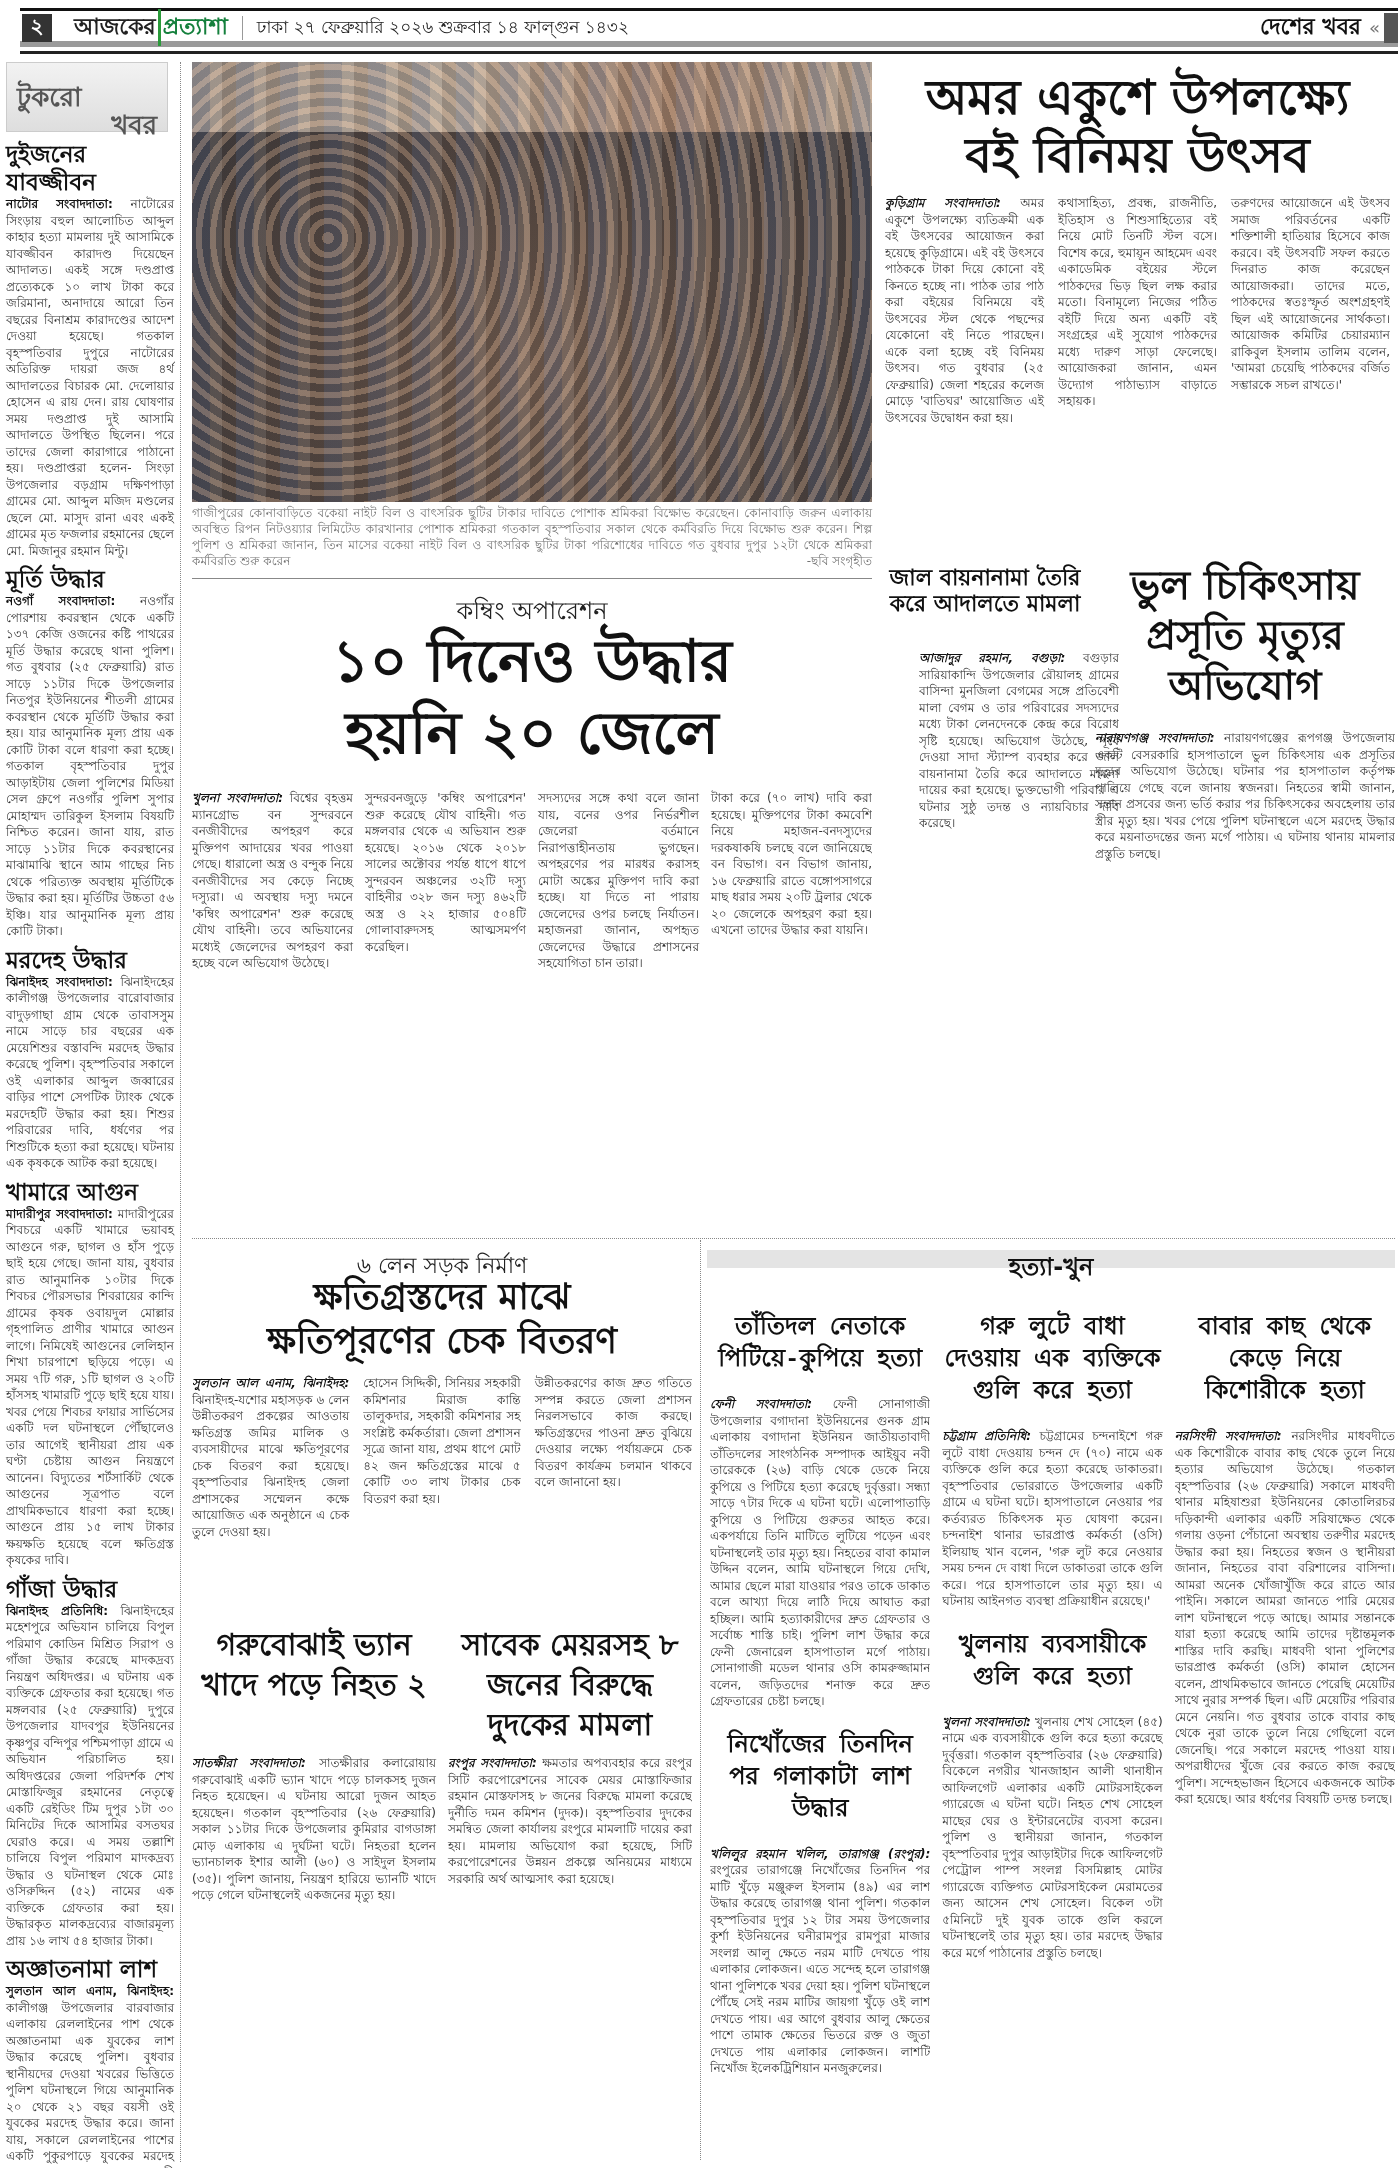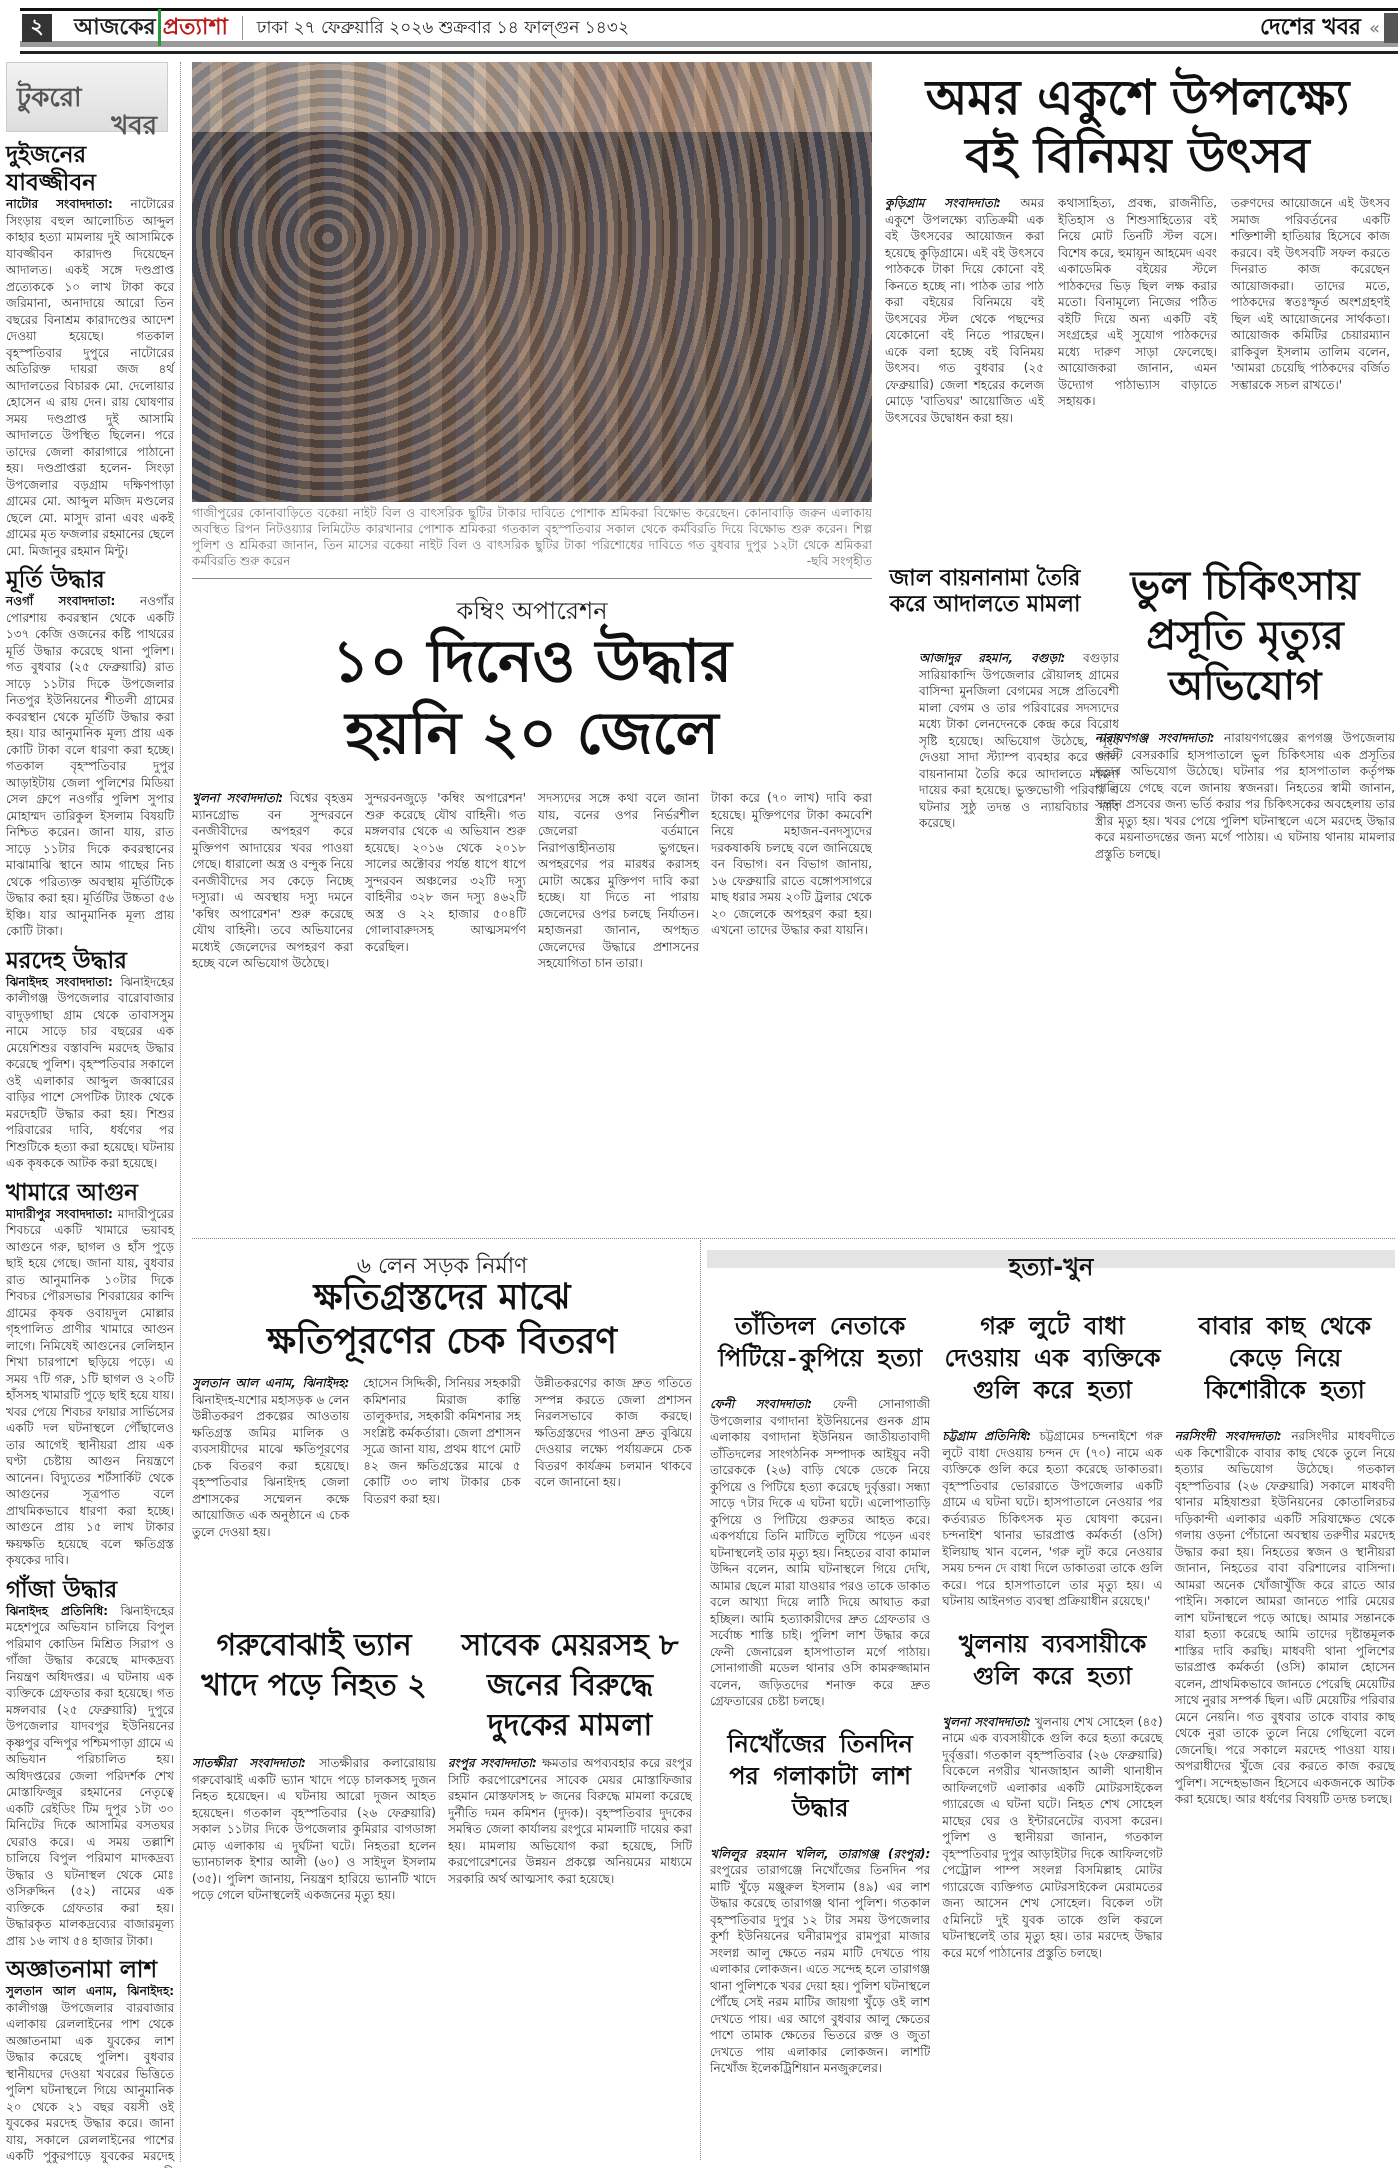--- a/index.html
+++ b/index.html
@@ -2,21 +2,21 @@
 <html><head>
 <meta charset="utf-8">
 <style>
   * { box-sizing: border-box; margin: 0; padding: 0; }
   body { width: 1400px; height: 2168px; background: #fff; font-family: "DejaVu Sans", sans-serif; color: #111; overflow: hidden; position: relative; }
   .abs { position: absolute; }
   .masthead { left: 20px; top: 8px; width: 1378px; height: 46px; border-top: 3px solid #111; border-bottom: 3px solid #222; }
   .mast-inner { position: absolute; left: 0; right: 0; top: 3px; height: 33px; display: flex; align-items: center; border-bottom: 6px solid #9a9a9a; }
   .pg-num { width: 30px; height: 28px; background: #333; color: #fff; font-size: 20px; font-weight: bold; display: flex; align-items: center; justify-content: center; margin-left: 2px; }
   .logo { margin-left: 22px; font-size: 22px; font-weight: bold; color: #222; display: flex; align-items: center; }
-  .logo .accent { color: #b91c1c; margin-left: 2px; border-left: 3px solid #2a9a3a; padding-left: 2px; }
+  .logo .accent { color: #15803d; margin-left: 2px; border-left: 3px solid #2a9a3a; padding-left: 2px; }
   .mast-sep { width: 1px; height: 24px; background: #999; margin: 0 14px; }
   .mast-date { font-size: 17px; color: #222; }
   .mast-section { margin-left: auto; font-size: 22px; font-weight: bold; color: #111; margin-right: 8px; }
   .mast-arrow { font-size: 18px; color: #777; margin-right: 4px; }
   .mast-tab { width: 14px; height: 30px; background: #555; }
   .col-left { left: 6px; top: 62px; width: 175px; height: 2100px; border-right: 1px dotted #888; padding-right: 6px; }
   .tukro { width: 162px; height: 70px; border: 1px solid #ccc; background: linear-gradient(#f2f2f2, #dedede); font-size: 26px; font-weight: bold; color: #666; padding: 20px 10px; line-height: 28px; margin-bottom: 8px; }
   .tukro span { display: block; text-align: right; color: #555; }
   .brief h3 { font-size: 23px; font-weight: bold; line-height: 28px; margin-top: 6px; }
   .brief p { font-size: 12px; line-height: 16.5px; color: #333; text-align: justify; }

